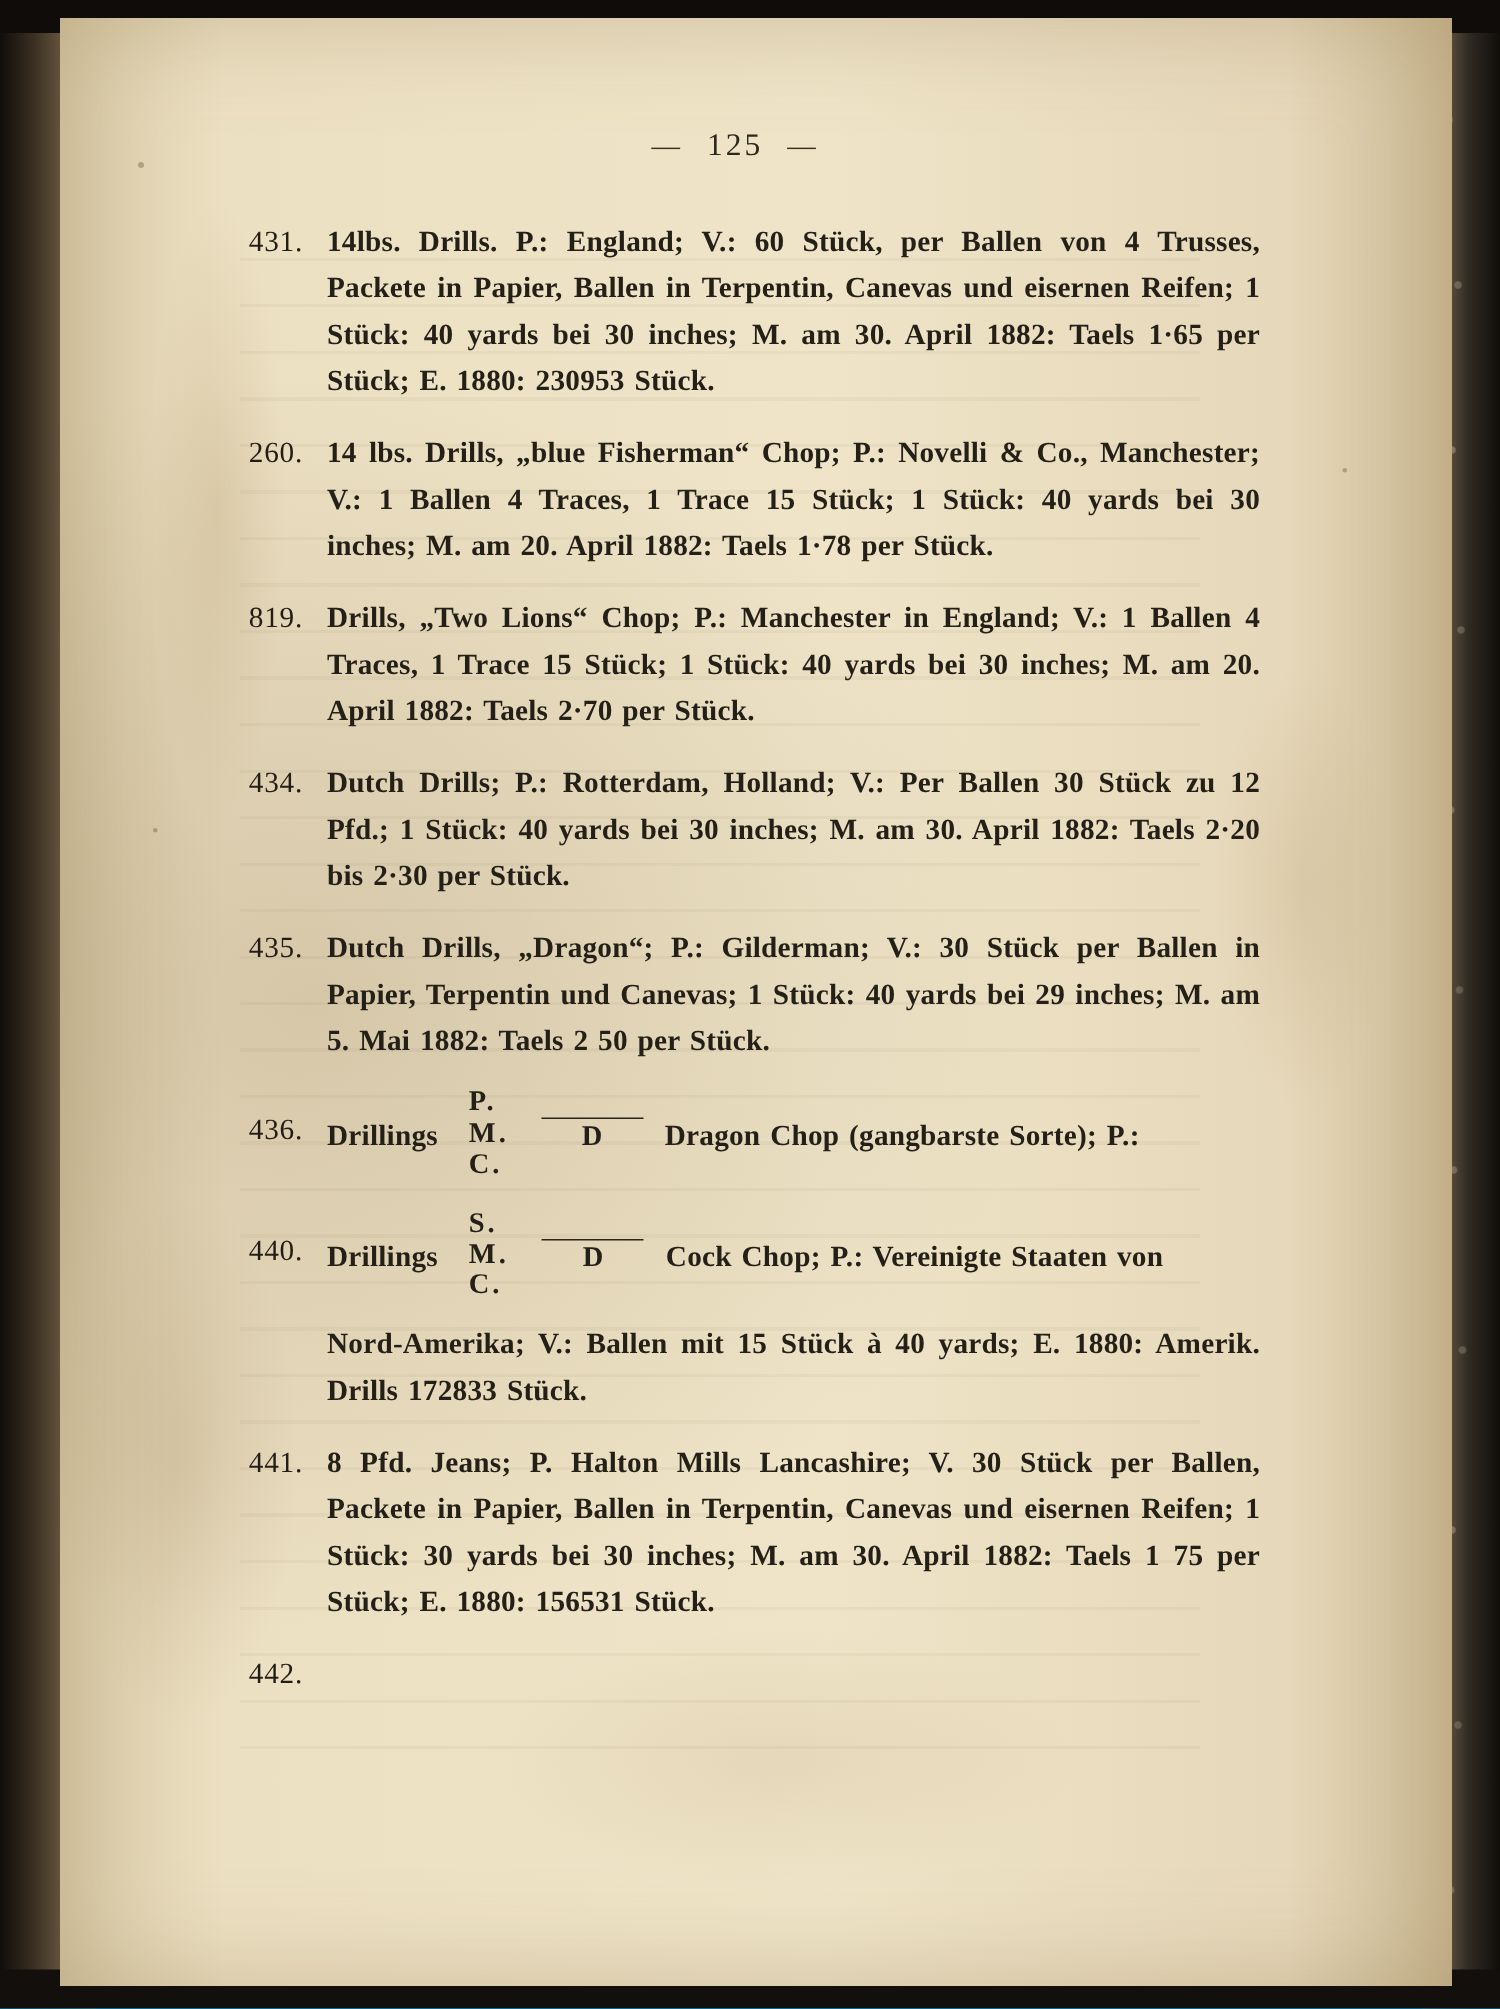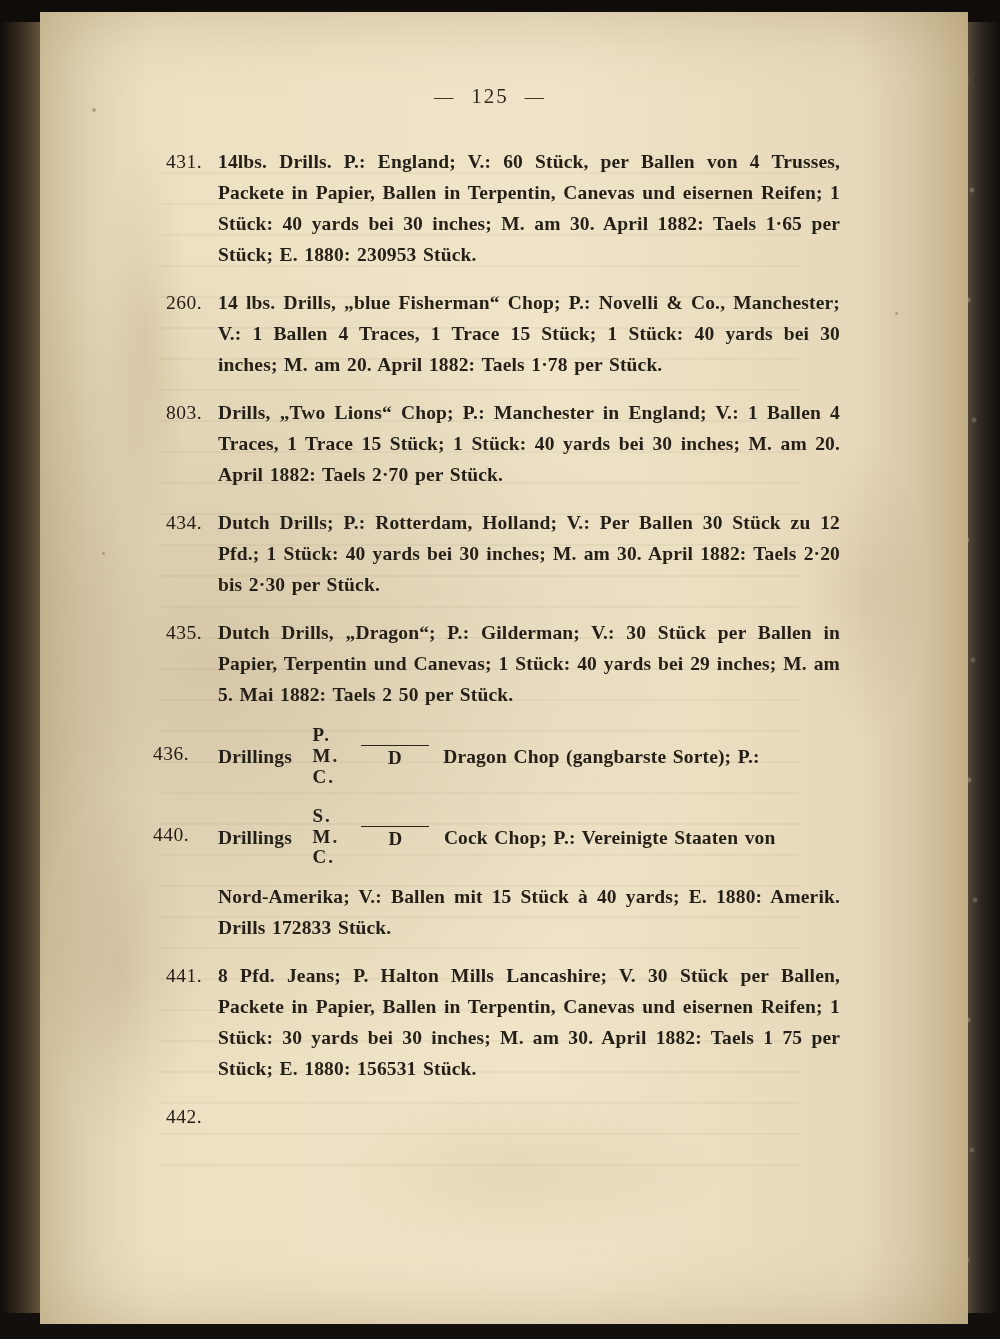--- a/index.html
+++ b/index.html
@@ -116,21 +116,21 @@
     flex: 1 1 auto;
     font-size: 19.5px;
     line-height: 31px;
     text-align: justify;
     text-justify: inter-word;
     color: #241f17;
     letter-spacing: .15px;
     word-spacing: 1.5px;
     font-weight: bold;
   }
-  .entry.tall .num { line-height: 54px; text-align: center; }
+  .entry.tall .num { line-height: 54px; }
   .frac {
     display: inline-flex;
     flex-direction: row;
     align-items: center;
     vertical-align: middle;
     margin: 0 8px;
     line-height: 1.1;
     position: relative;
     top: -2px;
   }
@@ -210,21 +210,21 @@
           <div class="num">431.</div>
           <div class="txt">14lbs. Drills. P.: England; V.: 60 Stück, per Ballen von 4 Trusses, Packete in Papier, Ballen in Terpentin, Canevas und eisernen Reifen; 1 Stück: 40 yards bei 30 inches; M. am 30. April 1882: Taels 1·65 per Stück; E. 1880: 230953 Stück.</div>
         </div>
 
         <div class="entry">
           <div class="num">260.</div>
           <div class="txt">14 lbs. Drills, „blue Fisherman“ Chop; P.: Novelli &amp; Co., Manchester; V.: 1 Ballen 4 Traces, 1 Trace 15 Stück; 1 Stück: 40 yards bei 30 inches; M. am 20. April 1882: Taels 1·78 per Stück.</div>
         </div>
 
         <div class="entry">
-          <div class="num">803.</div>
+          <div class="num">819.</div>
           <div class="txt">Drills, „Two Lions“ Chop; P.: Manchester in England; V.: 1 Ballen 4 Traces, 1 Trace 15 Stück; 1 Stück: 40 yards bei 30 inches; M. am 20. April 1882: Taels 2·70 per Stück.</div>
         </div>
 
         <div class="entry">
           <div class="num">434.</div>
           <div class="txt">Dutch Drills; P.: Rotterdam, Holland; V.: Per Ballen 30 Stück zu 12 Pfd.; 1 Stück: 40 yards bei 30 inches; M. am 30. April 1882: Taels 2·20 bis 2·30 per Stück.</div>
         </div>
 
         <div class="entry">
           <div class="num">435.</div>

